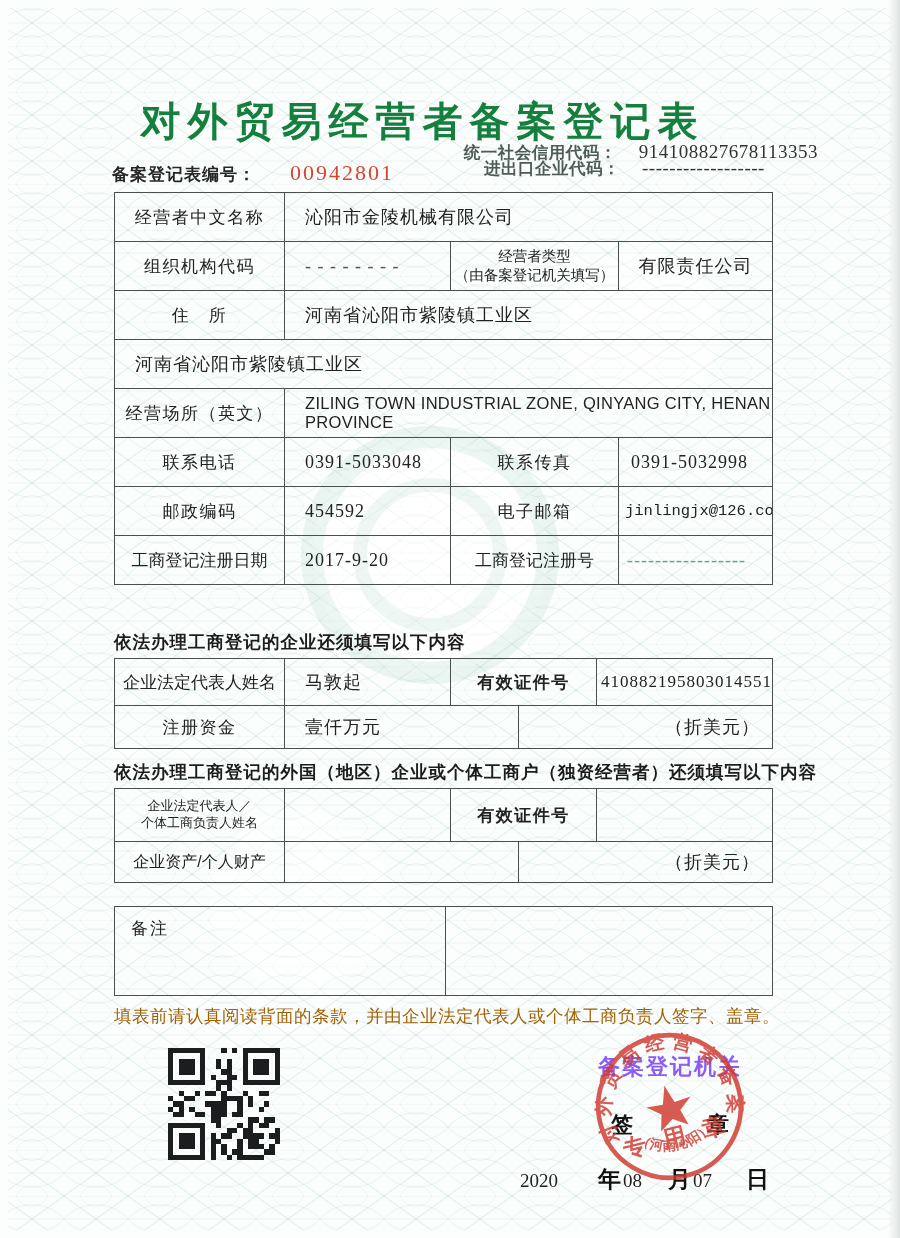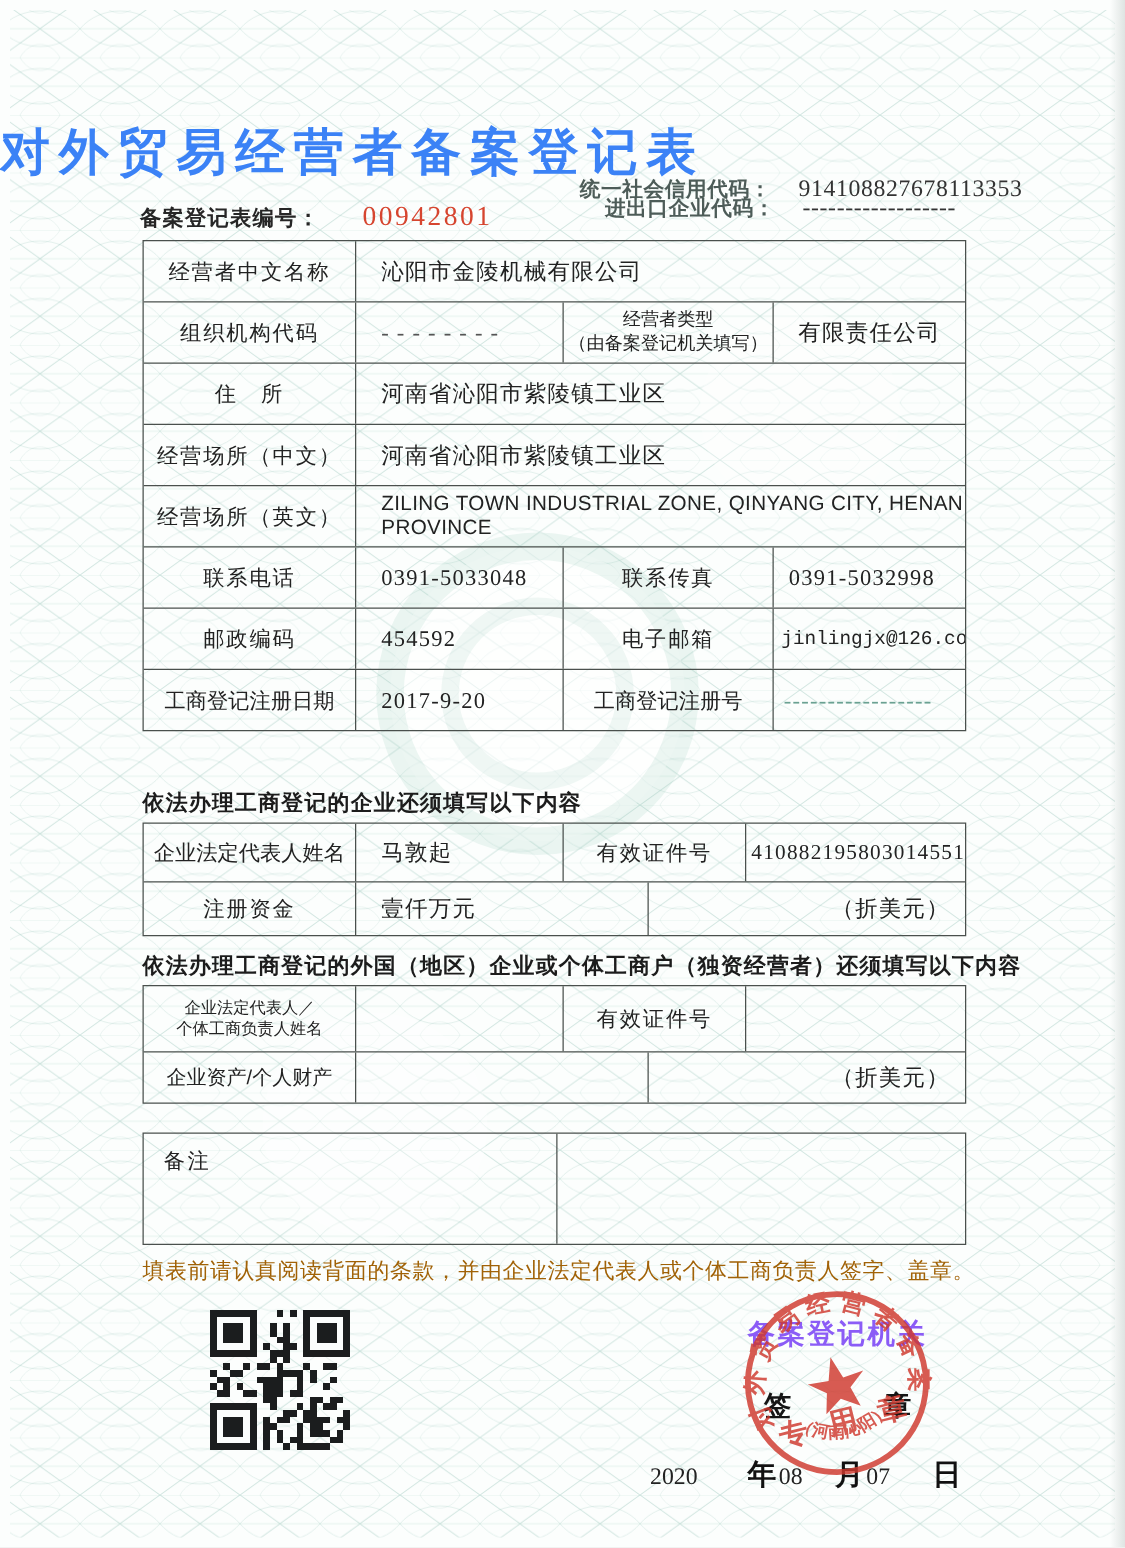--- a/index.html
+++ b/index.html
@@ -3,22 +3,22 @@
 <meta charset="utf-8">
 <style>
   html,body{margin:0;padding:0;background:#e9e9e9;}
   .page{position:relative;width:900px;height:1238px;background:#fcfefd;overflow:hidden;
         font-family:"Liberation Sans","DejaVu Sans",sans-serif;color:#222;}
   .bg{position:absolute;left:0;top:0;z-index:0;}
   .edge-r{position:absolute;right:0;top:0;width:12px;height:100%;
           background:linear-gradient(to left,rgba(90,110,105,.18),rgba(0,0,0,0));z-index:2;}
   .content{position:absolute;left:0;top:0;width:900px;height:1238px;z-index:1;}
 
-  .title{position:absolute;left:0;top:94px;width:845px;
-         font-size:40px;font-weight:bold;letter-spacing:7px;color:#3b82f6;}
+  .title{position:absolute;left:0;top:94px;width:845px;text-align:center;
+         font-size:40px;font-weight:bold;letter-spacing:7px;color:#15803d;}
 
   .formno{position:absolute;left:112px;top:160px;display:flex;align-items:baseline;}
   .formno .lab{font-size:17px;font-weight:bold;letter-spacing:1px;color:#262626;}
   .formno .val{margin-left:14px;font-family:"Liberation Serif","DejaVu Serif",serif;
                font-size:22px;letter-spacing:2px;color:#d6452f;}
 
   .codes{position:absolute;left:438px;top:141px;width:380px;font-size:16.5px;}
   .codes .row{display:flex;align-items:baseline;}
   .codes .clab{width:182px;text-align:right;font-weight:bold;color:#4d5c58;letter-spacing:.5px;}
   .codes .cval{margin-left:22px;font-family:"Liberation Serif","DejaVu Serif",serif;
@@ -34,21 +34,21 @@
   .cell:last-child{border-right:none;}
   .lab{justify-content:center;text-align:center;font-size:17px;letter-spacing:1.5px;color:#222;}
   .lab.small{font-size:14.5px;line-height:1.3;letter-spacing:0;flex-direction:column;}
   .val{justify-content:flex-start;padding-left:20px;font-size:18px;letter-spacing:1px;}
   .serif{font-family:"Liberation Serif","DejaVu Serif",serif;letter-spacing:1px;}
   .mono{font-family:"Liberation Mono","DejaVu Sans Mono",monospace;font-size:15.5px;letter-spacing:0;}
   .latin{font-size:16.5px;letter-spacing:.3px;}
   .center{justify-content:center;padding-left:0;text-align:center;}
   .right{justify-content:flex-end;padding-right:12px;padding-left:0;}
   .w1{width:170px;}.w2{width:166px;}.w3a{width:168px;}.w4a{width:153px;}
-  .w3b{width:146px;}.w4b{width:175px;}.wspan{width:487px;}.wm{width:234px;}.wr{width:253px;}
+  .w3b{width:146px;font-weight:bold;}.w4b{width:175px;}.wspan{width:487px;}.wm{width:234px;}.wr{width:253px;}
   .h48{height:48px;}.h46{height:46px;}.h42{height:42px;}.h52{height:52px;}.h40{height:40px;}
 
   .secHead{position:absolute;left:114px;font-size:17.5px;font-weight:bold;letter-spacing:1px;color:#1c1c1c;}
 
   .remarkbox{top:906px;height:88px;}
   .remarkbox .tr{height:88px;border-bottom:none;}
   .remarkbox .rlab{width:331px;border-right:1.3px solid #4a504d;box-sizing:border-box;
                    padding:10px 0 0 16px;font-size:17px;letter-spacing:2px;}
   .notice{position:absolute;left:114px;top:1004px;font-size:17.5px;font-weight:normal;
           letter-spacing:.5px;color:#a16207;}
@@ -121,21 +121,20 @@
           <span>经营者类型</span>
           <span>（由备案登记机关填写）</span>
         </div>
         <div class="cell val w4a center">有限责任公司</div>
       </div>
       <div class="tr h48">
         <div class="cell lab w1">住　所</div>
         <div class="cell val wspan">河南省沁阳市紫陵镇工业区</div>
       </div>
       <div class="tr h48">
-        <div class="cell lab w1">经营场所（中文）</div>
         <div class="cell val wspan">河南省沁阳市紫陵镇工业区</div>
       </div>
       <div class="tr h48">
         <div class="cell lab w1">经营场所（英文）</div>
         <div class="cell val wspan latin">ZILING TOWN INDUSTRIAL ZONE, QINYANG CITY, HENAN PROVINCE</div>
       </div>
       <div class="tr h48">
         <div class="cell lab w1">联系电话</div>
         <div class="cell val w2 serif">0391-5033048</div>
         <div class="cell lab w3a">联系传真</div>

